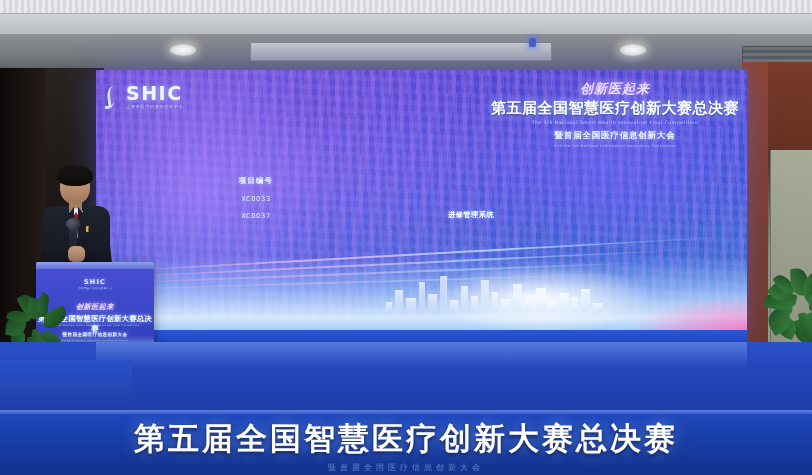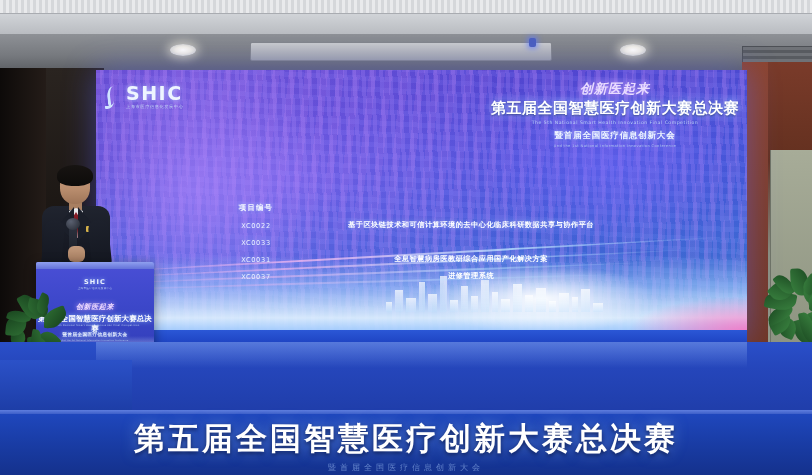--- a/index.html
+++ b/index.html
@@ -90,21 +90,21 @@
     text-shadow:0 0 6px rgba(150,190,255,.9);}
   .toprt-en2{font-size:3.6px;color:#aec6ee;letter-spacing:.4px;margin-top:2px;}
 
   .award{position:absolute;left:0;right:0;top:22px;text-align:center;}
   .award-1{font-size:23px;font-weight:bold;color:#ffffff;letter-spacing:3px;
     text-shadow:0 0 12px rgba(160,200,255,.9),0 2px 3px rgba(25,20,80,.75);}
   .award-2{font-size:16px;font-weight:bold;color:#f4f1ff;letter-spacing:2.5px;margin-top:16px;
     text-shadow:0 0 10px rgba(170,200,255,.85),0 1px 3px rgba(25,20,80,.7);}
 
   
-  .tbl{position:absolute;left:112px;top:106px;width:430px;margin-top:27px;}
+  .tbl{position:absolute;left:112px;top:106px;width:430px;}
   .tbl-head{display:flex;font-size:7.4px;font-weight:bold;color:#f2f5ff;letter-spacing:1.2px;
     text-shadow:0 0 5px rgba(150,190,255,.85);padding-bottom:4px;}
   .tbl-head .c1{width:96px;text-align:center;}
   .tbl-head .c2{flex:1;text-align:center;}
   .row{display:flex;align-items:center;min-height:17px;}
   .row .c1{width:96px;text-align:center;font-size:6.6px;color:#eaf0ff;letter-spacing:.7px;
     text-shadow:0 0 4px rgba(140,180,255,.8);}
   .row .c2{flex:1;text-align:center;font-size:7.2px;font-weight:bold;color:#ffffff;
     letter-spacing:.5px;line-height:1.45;text-shadow:0 0 5px rgba(150,190,255,.85);}
 
@@ -265,29 +265,21 @@
       <div class="toprt-en2">And the 1st National Information Innovation Conference</div>
     </div>
 
 
     <div class="tbl">
       <div class="tbl-head">
         <div class="c1">项目编号</div>
       </div>
       <div id="rows">
           <div class="row">
-            <div class="c1">XC0022</div>
-            <div class="c2">基于区块链技术和可信计算环境的去中心化临床科研数据共享与协作平台</div>
-          </div>
-          <div class="row">
             <div class="c1">XC0033</div>
-          </div>
-          <div class="row">
-            <div class="c1">XC0031</div>
-            <div class="c2">全息智慧病房医教研综合应用国产化解决方案</div>
           </div>
           <div class="row">
             <div class="c1">XC0037</div>
             <div class="c2">进修管理系统</div>
           </div>
         </div>
     </div>
   </div>
 
   <div class="speaker">

